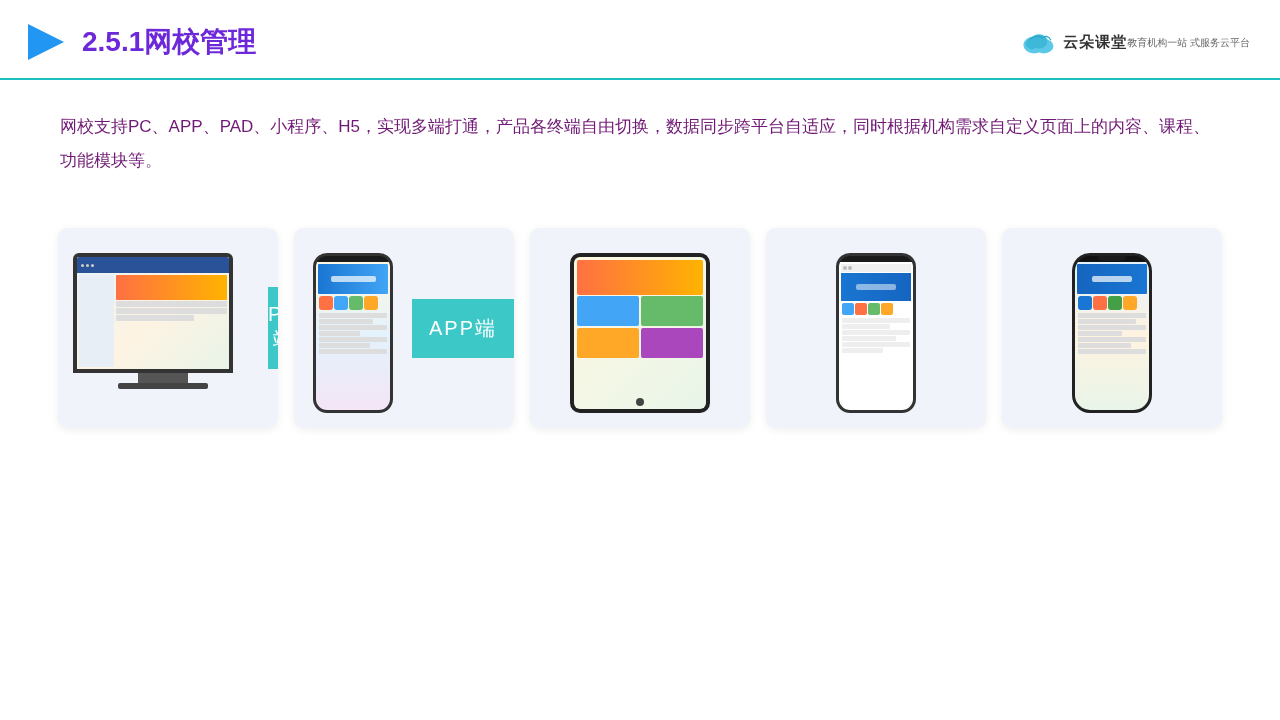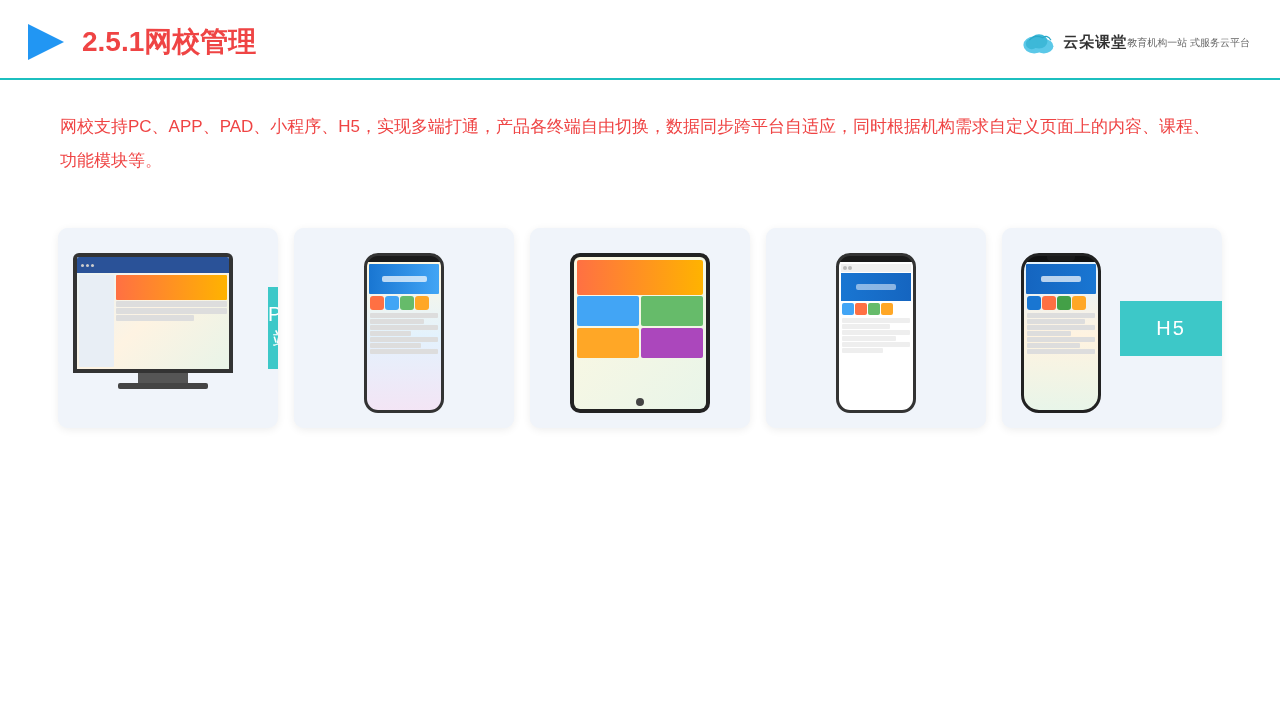--- a/index.html
+++ b/index.html
@@ -25,21 +25,21 @@
       align-items: center;
       gap: 14px;
     }
     .play-icon {
       width: 48px;
       height: 48px;
     }
     .page-title {
       font-size: 28px;
       font-weight: bold;
-      color: #ef4444;
+      color: #6d28d9;
     }
     .logo-area {
       display: flex;
       flex-direction: row;
       align-items: center;
     }
     .logo-cloud {
       display: flex;
       align-items: center;
       gap: 6px;
@@ -54,21 +54,21 @@
       font-size: 10px;
       color: #666;
       margin-top: 2px;
       text-align: center;
     }
 
     
     .description {
       padding: 30px 60px 20px 60px;
       font-size: 17px;
-      color: #ef4444;
+      color: #701a75;
       line-height: 2;
     }
 
     
     .cards-container {
       display: flex;
       justify-content: center;
       gap: 16px;
       padding: 20px 50px;
       margin-top: 10px;
@@ -406,20 +406,21 @@
               <div class="phone-content-row"></div>
               <div class="phone-content-row" style="width:60%"></div>
               <div class="phone-content-row"></div>
               <div class="phone-content-row" style="width:75%"></div>
               <div class="phone-content-row"></div>
             </div>
           </div>
         </div>
       </div>
     </div>
+    <div class="card-label">APP端</div>
   </div>
 
   <div class="card">
     <div class="card-image-area">
       <div class="tablet-mockup">
         <div class="tablet-screen">
           <div class="tablet-screen-inner">
             <div class="tablet-banner"></div>
             <div class="tablet-grid">
               <div class="tablet-card-mock"></div>
@@ -488,16 +489,15 @@
               <div class="phone-content-row"></div>
               <div class="phone-content-row" style="width:65%;"></div>
               <div class="phone-content-row"></div>
               <div class="phone-content-row" style="width:78%;"></div>
               <div class="phone-content-row"></div>
             </div>
           </div>
         </div>
       </div>
     </div>
-    <div class="card-label">H5</div>
   </div>
 
 </div>
 
 </body></html>

